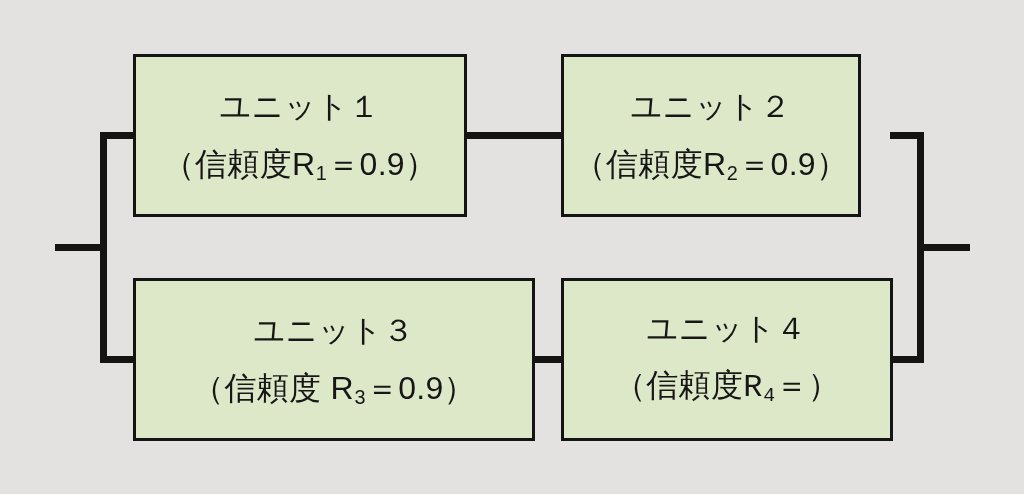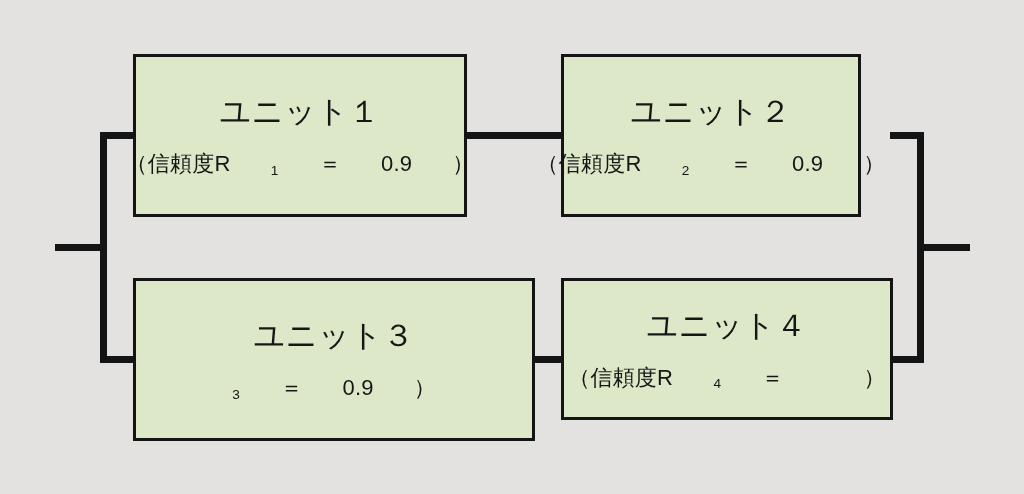--- a/index.html
+++ b/index.html
@@ -33,44 +33,43 @@
     color: #161616;
   }
   .unit-title {
     font-size: 31px;
     line-height: 1;
     letter-spacing: 0.02em;
     white-space: nowrap;
     margin-bottom: 26px;
   }
   .unit-rel {
-    font-size: 22px;
+    font-size: 32px;
     line-height: 1;
     letter-spacing: 0.01em;
     white-space: nowrap;
     display: flex;
     align-items: baseline;
-    gap: 40px;
   }
   .unit-rel .sub {
     font-size: 0.62em;
     vertical-align: baseline;
     position: relative;
     top: 0.26em;
     margin: 0 0.02em;
   }
   .unit-rel .eqs {
     letter-spacing: 0;
   }
 
   
   #box-unit-1 { left: 133px; top: 54px;  width: 334px; height: 163px; }
   #box-unit-2 { left: 561px; top: 54px;  width: 300px; height: 163px; }
   #box-unit-3 { left: 133px; top: 278px; width: 402px; height: 163px; }
-  #box-unit-4 { left: 561px; top: 278px; width: 332px; height: 142px; }
+  #box-unit-4 { left: 561px; top: 278px; width: 332px; height: 163px; font-family: Liberation Mono, monospace; }
 
   
   .wire {
     position: absolute;
     background: #141414;
   }
   .wire-h { height: 7px; }
   .wire-v { width: 7px; }
 
   
@@ -125,20 +124,21 @@
         <span class="sub">2</span>
         <span class="eqs">＝</span>
         <span>0.9</span>
         <span>）</span>
     </div>
   </div>
 
   <div class="unit-box" id="box-unit-3">
     <div class="unit-title">ユニット３</div>
     <div class="unit-rel">
+      <span>（信頼度 R</span>
         <span class="sub">3</span>
         <span class="eqs">＝</span>
         <span>0.9</span>
         <span>）</span>
     </div>
   </div>
 
   <div class="unit-box" id="box-unit-4">
     <div class="unit-title">ユニット４</div>
     <div class="unit-rel">

